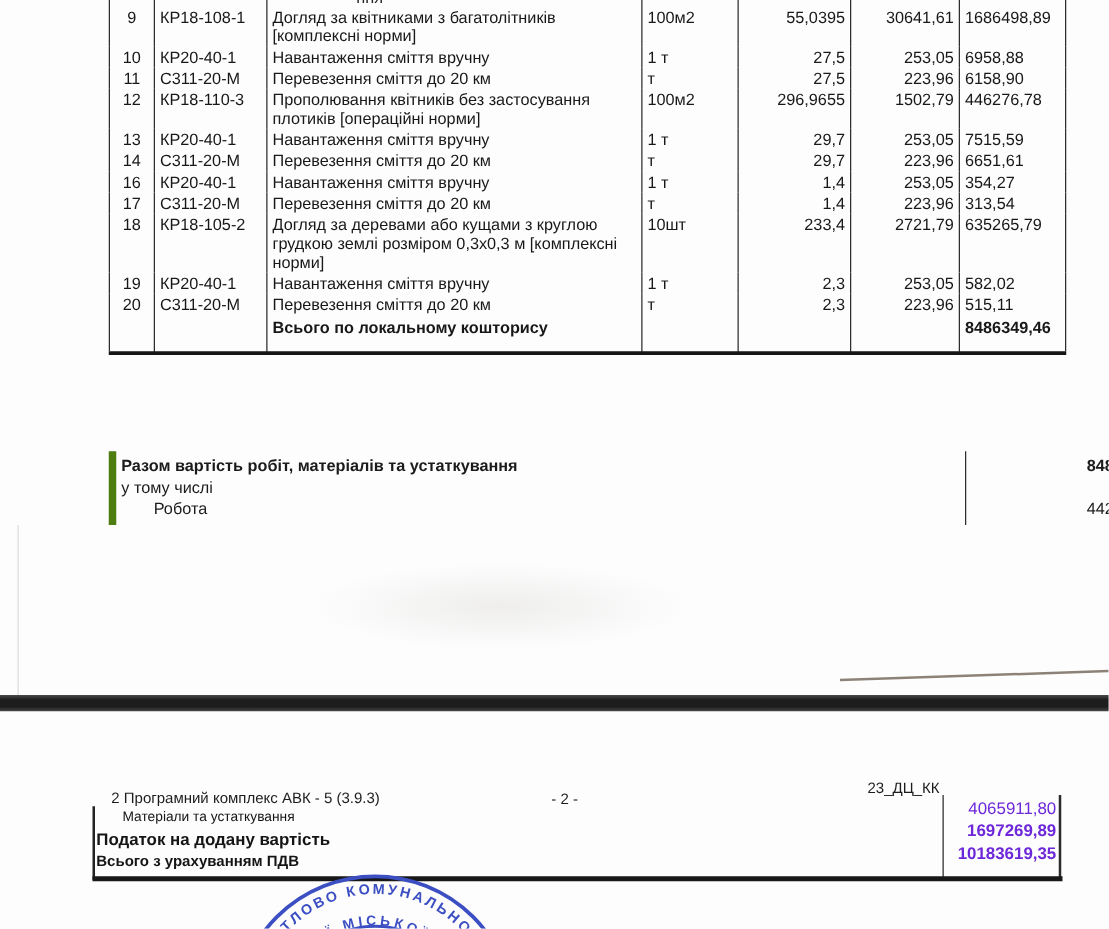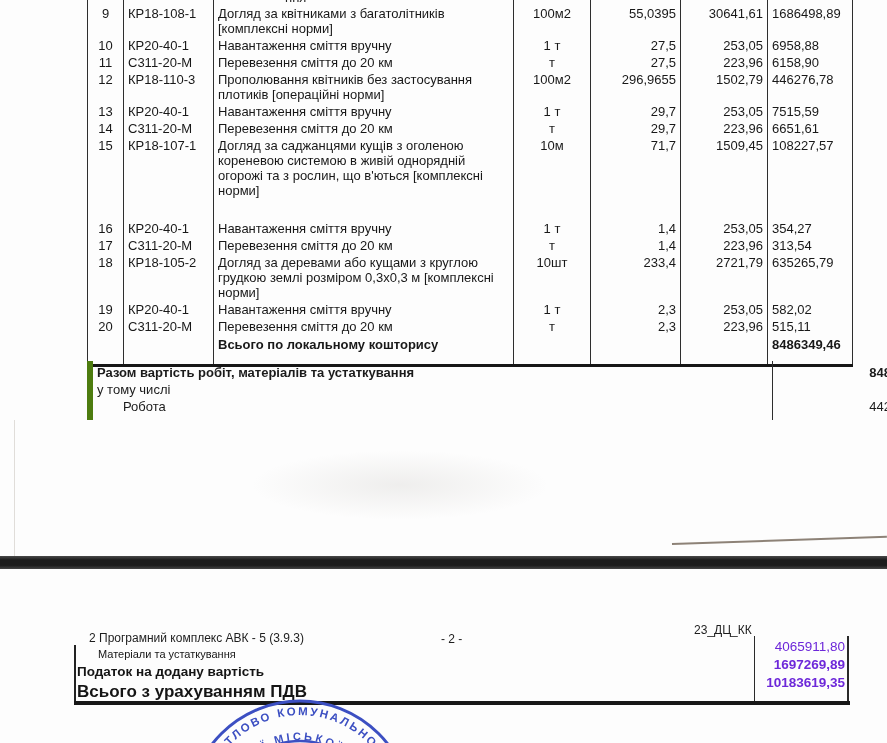--- a/index.html
+++ b/index.html
@@ -22,21 +22,21 @@
     vertical-align:top;
     padding:1px 4px 1px 4px;
     overflow:hidden;
   }
   table.estimate td:last-child{border-right:1px solid #2e2e2e;}
   table.estimate tr.first-row td{padding-top:6px;}
   table.estimate tr.row-pad td{padding-bottom:22px;}
   td.c-num{text-align:center;}
   td.c-code{padding-left:4px;}
   td.c-desc{padding-right:36px;}
-  td.c-unit{text-align:center;}
+  td.c-unit{}
   td.c-qty,td.c-price{text-align:right;padding-right:6px;}
   td.c-total{text-align:left;padding-right:3px;}
   tr.grand td{font-weight:bold;padding-bottom:12px;padding-top:2px;}
   table.estimate{border-bottom:3px solid #161616;}
   
   .top-fragment{
     position:absolute;left:285px;top:0;height:5px;width:60px;overflow:hidden;
     font-size:13px;line-height:15px;color:#222;
   }
   .top-fragment span{display:block;margin-top:-10px;}
@@ -73,21 +73,21 @@
   .fn-program{left:89px;top:631px;}
   .fn-page{left:441px;top:632px;}
   .fn-code{left:694px;top:623px;}
   .footer-leftline{position:absolute;left:74px;top:645px;width:2px;height:59px;background:#222;}
   .footer-vline1{position:absolute;left:754px;top:636px;width:1px;height:67px;background:#2a2a2a;}
   .footer-vline2{position:absolute;left:847px;top:636px;width:2px;height:67px;background:#2a2a2a;}
   .footer-bottomline{position:absolute;left:74px;top:701px;width:776px;height:4px;background:#181818;}
   .footer-label{position:absolute;font-size:11px;white-space:nowrap;color:#151515;}
   .fl-1{left:98px;top:648px;}
   .fl-2{left:77px;top:664px;font-weight:bold;font-size:13.5px;}
-  .fl-3{left:77px;top:682px;font-weight:bold;font-size:17px;}
+  .fl-3{left:77px;top:682px;font-weight:bold;font-size:12px;}
   .footer-value{position:absolute;right:42px;font-size:13.5px;white-space:nowrap;text-align:right;color:#6d28d9;}
   .fv-1{top:639px;}
   .fv-2{top:657px;font-weight:bold;}
   .fv-3{top:675px;font-weight:bold;}
   
   .stamp{position:absolute;left:170px;top:688px;width:270px;height:55px;}
   .stamp svg{display:block;}
 </style>
 </head>
 <body>
@@ -157,29 +157,20 @@
             <td class="c-total">7515,59</td>
           </tr>
           <tr>
             <td class="c-num">14</td>
             <td class="c-code">С311-20-М</td>
             <td class="c-desc">Перевезення сміття до 20 км</td>
             <td class="c-unit">т</td>
             <td class="c-qty">29,7</td>
             <td class="c-price">223,96</td>
             <td class="c-total">6651,61</td>
-          </tr>
-          <tr class="row-pad">
-            <td class="c-num">15</td>
-            <td class="c-code">КР18-107-1</td>
-            <td class="c-desc">Догляд за саджанцями кущів з оголеною кореневою системою в живій однорядній огорожі та з рослин, що в'ються [комплексні норми]</td>
-            <td class="c-unit">10м</td>
-            <td class="c-qty">71,7</td>
-            <td class="c-price">1509,45</td>
-            <td class="c-total">108227,57</td>
           </tr>
           <tr>
             <td class="c-num">16</td>
             <td class="c-code">КР20-40-1</td>
             <td class="c-desc">Навантаження сміття вручну</td>
             <td class="c-unit">1 т</td>
             <td class="c-qty">1,4</td>
             <td class="c-price">253,05</td>
             <td class="c-total">354,27</td>
           </tr>

